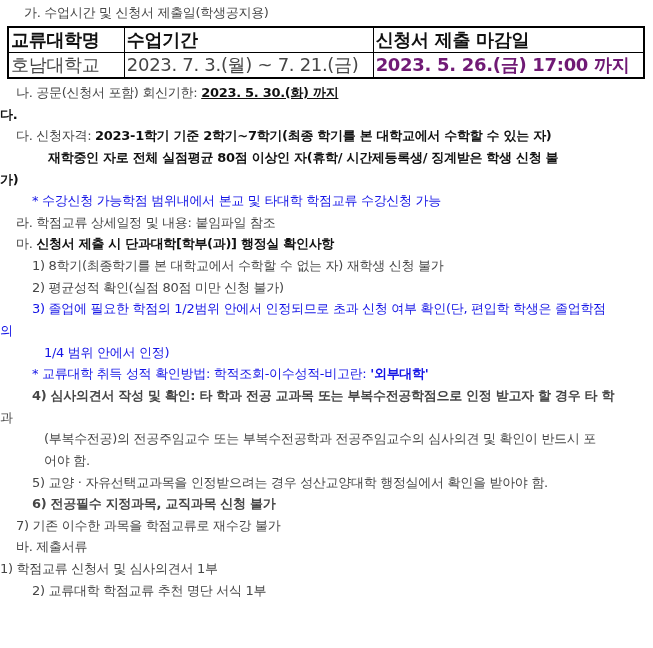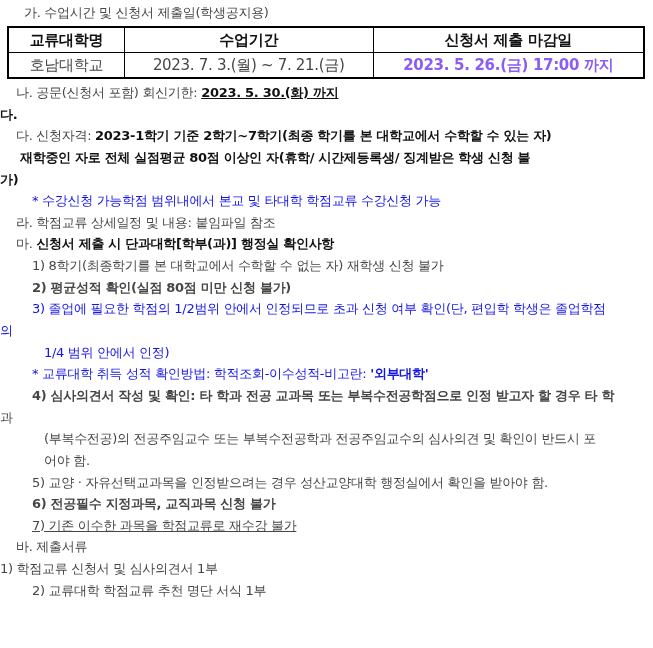--- a/index.html
+++ b/index.html
@@ -44,37 +44,37 @@
   }
   table.sched {
     border-collapse: collapse;
     table-layout: fixed;
     width: 638px;
     margin: 2px 0 3px 7px;
     border: 2px solid #000000;
   }
   table.sched th, table.sched td {
     border: 1px solid #000000;
-    text-align: center;
+    text-align: left;
     vertical-align: middle;
     height: 24px;
     padding: 0 2px;
-    font-size: 15px;
+    font-size: 18px;
     white-space: nowrap;
     overflow: hidden;
   }
   table.sched th {
     font-weight: bold;
     color: #111111;
   }
   table.sched td {
     color: #464646;
   }
   table.sched td.b {
-    color: #8b5cf6;
+    color: #701a75;
   }
   col.c1 { width: 116px; }
   col.c2 { width: 248px; }
   col.c3 { width: 270px; }
 </style>
 </head>
 <body>
 
 <div class="doc">
 
@@ -99,36 +99,36 @@
         <td>2023. 7. 3.(월) ~ 7. 21.(금)</td>
         <td class="b">2023. 5. 26.(금) 17:00 까지</td>
       </tr>
     </tbody>
   </table>
 
   <div id="body-lines">
       <div class="line" style="padding-left: 16px;"><span>나. 공문(신청서 포함) 회신기한: </span><span class="b u">2023. 5. 30.(화) 까지</span></div>
       <div class="line" style="padding-left: 0px;"><span class="b">다.</span></div>
       <div class="line" style="padding-left: 16px;"><span>다. 신청자격: </span><span class="b">2023-1학기 기준 2학기~7학기(최종 학기를 본 대학교에서 수학할 수 있는 자)</span></div>
-      <div class="line" style="padding-left: 20px;"><span class="b">재학중인 자로 전체 실점평균 80점 이상인 자(휴학/ 시간제등록생/ 징계받은 학생 신청 불</span></div>
+      <div class="line" style="padding-left: 48px;"><span class="b">재학중인 자로 전체 실점평균 80점 이상인 자(휴학/ 시간제등록생/ 징계받은 학생 신청 불</span></div>
       <div class="line" style="padding-left: 0px;"><span class="b">가)</span></div>
       <div class="line" style="padding-left: 32px;"><span class="blue">* 수강신청 가능학점 범위내에서 본교 및 타대학 학점교류 수강신청 가능</span></div>
       <div class="line" style="padding-left: 16px;"><span>라. 학점교류 상세일정 및 내용: 붙임파일 참조</span></div>
       <div class="line" style="padding-left: 16px;"><span>마. </span><span class="b">신청서 제출 시 단과대학[학부(과)] 행정실 확인사항</span></div>
       <div class="line" style="padding-left: 32px;"><span>1) 8학기(최종학기를 본 대학교에서 수학할 수 없는 자) 재학생 신청 불가</span></div>
-      <div class="line" style="padding-left: 32px; font-weight: bold;"><span>2) 평균성적 확인(실점 80점 미만 신청 불가)</span></div>
+      <div class="line" style="padding-left: 32px;"><span>2) 평균성적 확인(실점 80점 미만 신청 불가)</span></div>
       <div class="line" style="padding-left: 32px;"><span class="blue">3) 졸업에 필요한 학점의 1/2범위 안에서 인정되므로 초과 신청 여부 확인(단, 편입학 학생은 졸업학점</span></div>
       <div class="line" style="padding-left: 0px;"><span class="blue">의</span></div>
       <div class="line" style="padding-left: 44px;"><span class="blue">1/4 범위 안에서 인정)</span></div>
       <div class="line" style="padding-left: 32px;"><span class="blue">* 교류대학 취득 성적 확인방법: 학적조회-이수성적-비고란: </span><span class="b blue">'외부대학'</span></div>
       <div class="line" style="padding-left: 32px; font-weight: bold;"><span>4) 심사의견서 작성 및 확인: 타 학과 전공 교과목 또는 부복수전공학점으로 인정 받고자 할 경우 타 학</span></div>
       <div class="line" style="padding-left: 0px;"><span>과</span></div>
       <div class="line" style="padding-left: 44px;"><span>(부복수전공)의 전공주임교수 또는 부복수전공학과 전공주임교수의 심사의견 및 확인이 반드시 포</span></div>
       <div class="line" style="padding-left: 44px;"><span>어야 함.</span></div>
       <div class="line" style="padding-left: 32px;"><span>5) 교양 · 자유선택교과목을 인정받으려는 경우 성산교양대학 행정실에서 확인을 받아야 함.</span></div>
       <div class="line" style="padding-left: 32px; font-weight: bold;"><span>6) 전공필수 지정과목, 교직과목 신청 불가</span></div>
-      <div class="line" style="padding-left: 32px; text-decoration: underline;"><span>7) 기존 이수한 과목을 학점교류로 재수강 불가</span></div>
+      <div class="line" style="padding-left: 16px;"><span>7) 기존 이수한 과목을 학점교류로 재수강 불가</span></div>
       <div class="line" style="padding-left: 16px;"><span>바. 제출서류</span></div>
       <div class="line" style=""><span>1) 학점교류 신청서 및 심사의견서 1부</span></div>
       <div class="line" style="padding-left: 32px;"><span>2) 교류대학 학점교류 추천 명단 서식 1부</span></div>
     </div>
 
 </div>
 
 </body></html>

